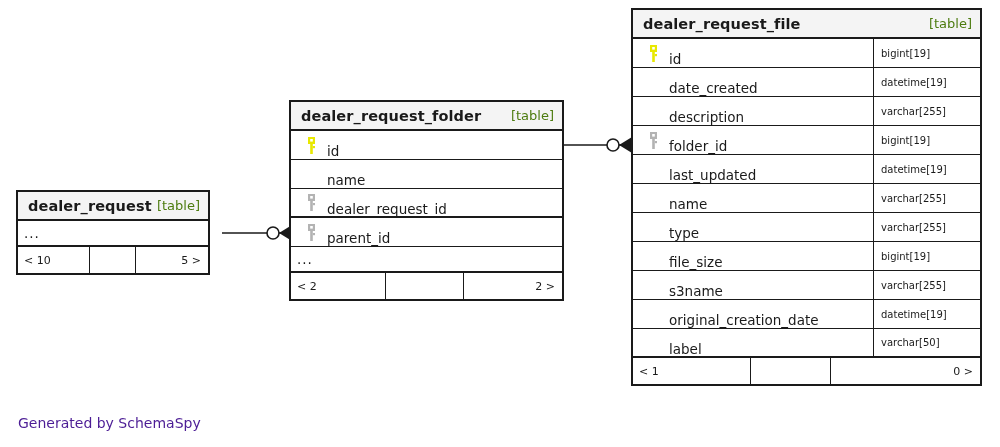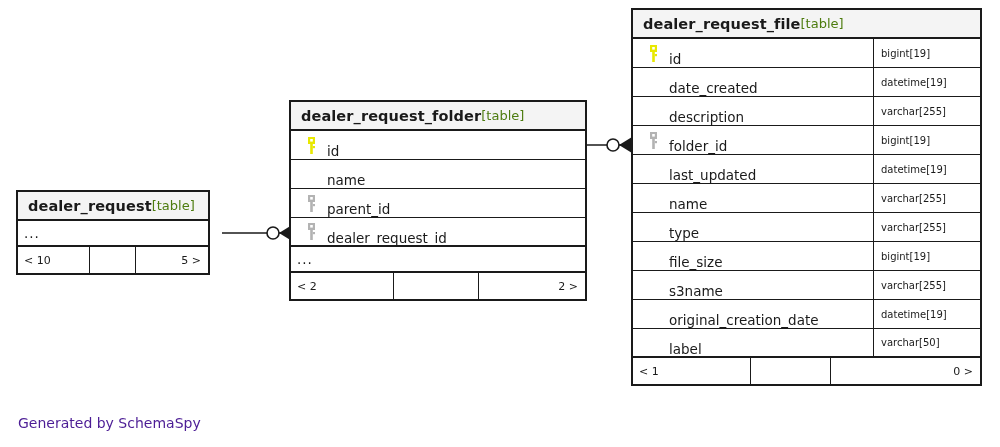--- a/index.html
+++ b/index.html
@@ -26,21 +26,21 @@
   
   .table-box {
     position: absolute;
     border: 2px solid #1a1a1a;
     background: #ffffff;
     box-sizing: border-box;
   }
   .tbl-header {
     display: flex;
     align-items: center;
-    justify-content: flex-start;
+    justify-content: space-between;
     background: #f4f4f4;
     border-bottom: 2px solid #1a1a1a;
     height: 29px;
     box-sizing: border-box;
     padding: 0 8px 0 10px;
   }
   .tbl-title {
     font-weight: bold;
     font-size: 14.5px;
     letter-spacing: 0.1px;
@@ -161,21 +161,21 @@
       <span class="tbl-tag">[table]</span>
     </div>
     <div class="ellipsis-row">...</div>
     <div class="tbl-footer">
       <div class="foot-cell foot-left" style="flex:0 0 38%;">&lt; 10</div>
       <div class="foot-cell foot-mid" style="flex:0 0 24%;"></div>
       <div class="foot-cell foot-right" style="flex:1 1 auto;">5 &gt;</div>
     </div>
   </div>
 
-  <div class="table-box" style="left:289px; top:100px; width:298px;">
+  <div class="table-box" style="left:289px; top:100px; width:275px;">
     <div class="tbl-header">
       <span class="tbl-title">dealer_request_folder</span>
       <span class="tbl-tag">[table]</span>
     </div>
 
     <div class="tbl-row">
       <div class="col-name">
         <span class="key-slot">
           <svg width="9" height="17" viewBox="0 0 9 17">
             <rect x="1" y="0" width="7" height="7" fill="#e8e800"></rect>
@@ -187,45 +187,45 @@
         <span class="name-text">id</span>
       </div>
     </div>
 
     <div class="tbl-row no-key">
       <div class="col-name">
         <span class="name-text">name</span>
       </div>
     </div>
 
-    <div class="tbl-row">
+    <div class="tbl-row last-col-row">
       <div class="col-name">
         <span class="key-slot">
           <svg width="9" height="17" viewBox="0 0 9 17">
             <rect x="1" y="0" width="7" height="7" fill="#b3b3b3"></rect>
             <rect x="3.2" y="2" width="2.6" height="2.6" fill="#ffffff"></rect>
             <rect x="3.2" y="6" width="2.6" height="11" fill="#b3b3b3"></rect>
             <rect x="5.8" y="9" width="2.2" height="2.2" fill="#b3b3b3"></rect>
           </svg>
         </span>
-        <span class="name-text">parent_id</span>
-      </div>
-    </div>
-
-    <div class="tbl-row last-col-row">
+        <span class="name-text">dealer_request_id</span>
+      </div>
+    </div>
+
+    <div class="tbl-row">
       <div class="col-name">
         <span class="key-slot">
           <svg width="9" height="17" viewBox="0 0 9 17">
             <rect x="1" y="0" width="7" height="7" fill="#b3b3b3"></rect>
             <rect x="3.2" y="2" width="2.6" height="2.6" fill="#ffffff"></rect>
             <rect x="3.2" y="6" width="2.6" height="11" fill="#b3b3b3"></rect>
             <rect x="5.8" y="9" width="2.2" height="2.2" fill="#b3b3b3"></rect>
           </svg>
         </span>
-        <span class="name-text">dealer_request_id</span>
+        <span class="name-text">parent_id</span>
       </div>
     </div>
 
     <div class="ellipsis-row">...</div>
 
     <div class="tbl-footer">
       <div class="foot-cell foot-left" style="flex:0 0 35%;">&lt; 2</div>
       <div class="foot-cell foot-mid" style="flex:0 0 29%;"></div>
       <div class="foot-cell foot-right" style="flex:1 1 auto;">2 &gt;</div>
     </div>

